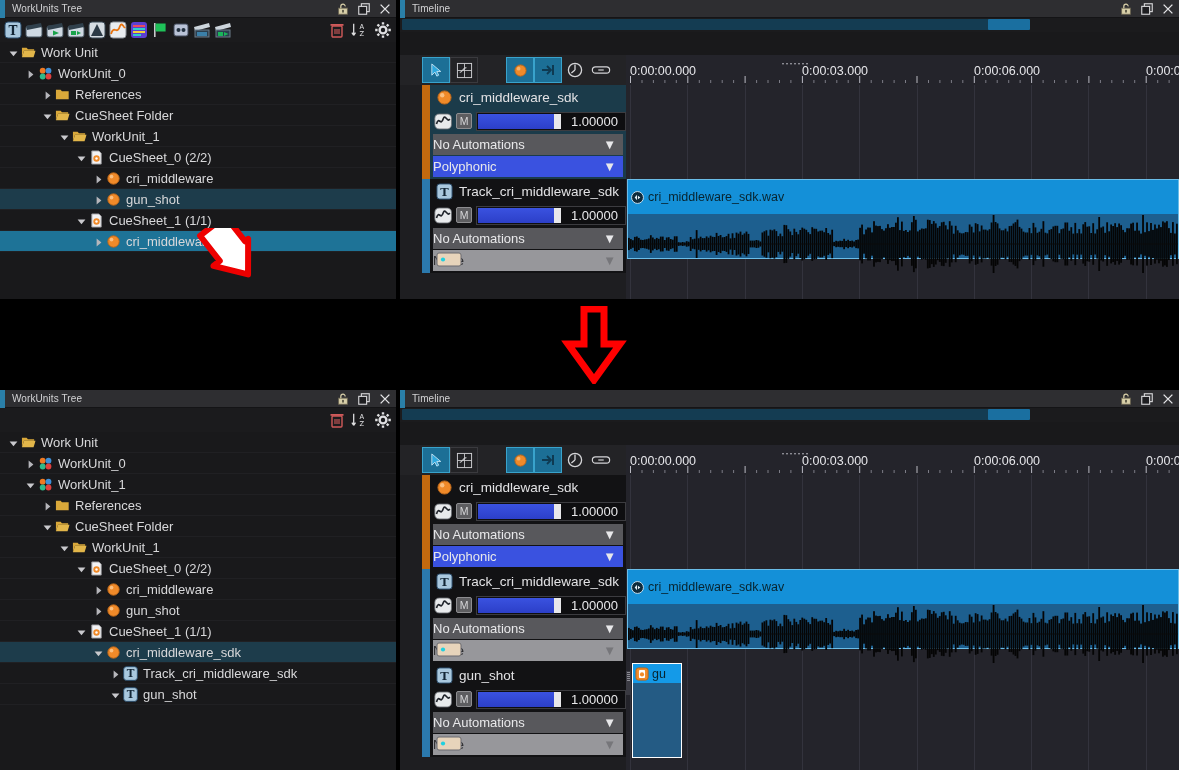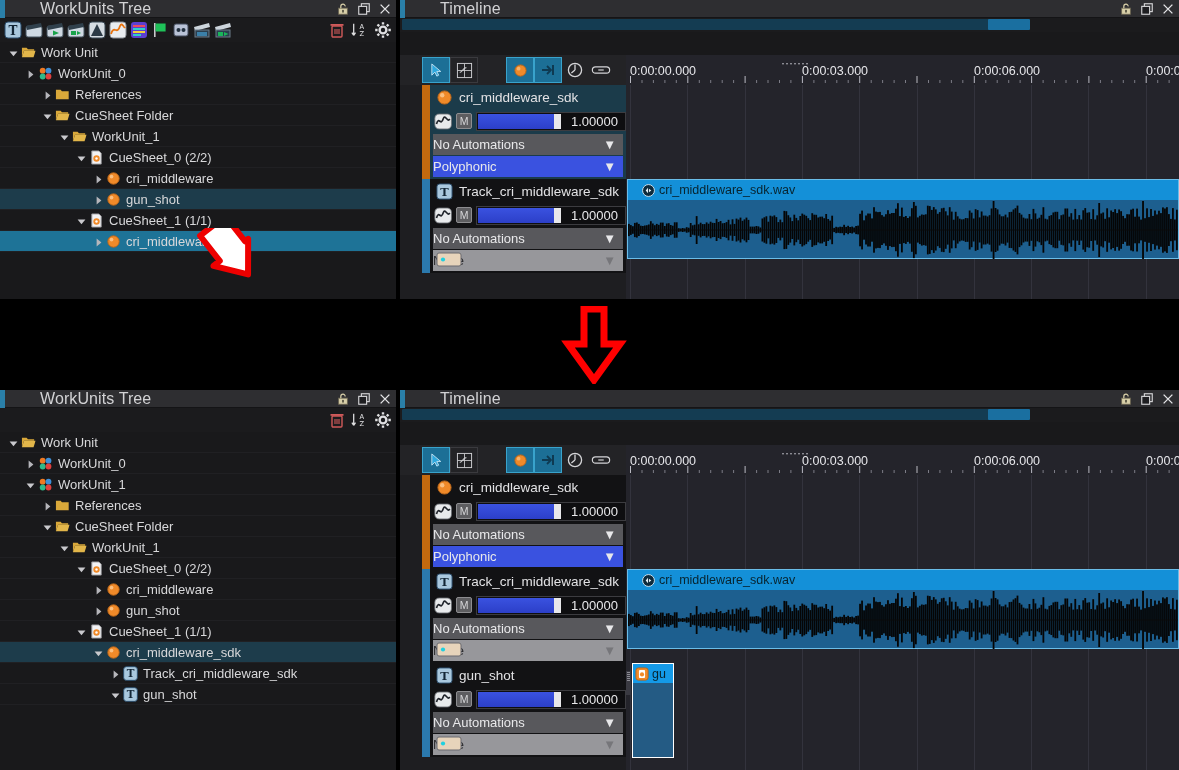--- a/index.html
+++ b/index.html
@@ -14,23 +14,22 @@
   
   .panel { position: absolute; background: #1e1e21; overflow: hidden; }
   .panel-titlebar {
     height: 18px; background: #2e2e31; display: flex; align-items: center;
     position: relative; border-bottom: 1px solid #141416;
   }
   .panel-titlebar .tabaccent {
     width: 5px; height: 18px; background: #2a7fa8; flex: 0 0 5px;
   }
   .panel-title {
-    color: #d2d2d4; font-size: 16px; padding-left: 7px; letter-spacing: .1px;
+    color: #d2d2d4; font-size: 10px; padding-left: 7px; letter-spacing: .1px;
     white-space: nowrap;
-    margin-left: 28px;
   }
   .titlebar-btns { position: absolute; right: 4px; top: 0; height: 18px;
     display: flex; align-items: center; gap: 7px; }
   .tb-ico { width: 14px; height: 14px; display: block; }
 
   
   .tree-toolbar {
     height: 24px; background: #1b1b1d; display: flex; align-items: center;
     padding: 0 4px; gap: 3px; position: relative;
   }
@@ -97,22 +96,22 @@
     display: flex; align-items: center; justify-content: flex-start;
     position: relative; color: #e8e8ea; font-size: 13px; }
   .combo.blue { background: #3a52e0; }
   .combo .caret { position: absolute; right: 7px; }
   .combo .leftchip { position: absolute; left: 3px; top: 2px; width: 26px; height: 15px; }
 
   
   .clips { position: absolute; background: #24242b; overflow: hidden; }
   .gridline { position: absolute; top: 0; bottom: 0; width: 1px; background: #33333d; }
   .wavclip { position: absolute; background: #1d5f8f; border: 1px solid #6bbde8; }
-  .wavclip .cliphdr { height: 20px; background: #1490d8; display: flex;
-    align-items: center; padding-left: 14px; }
+  .wavclip .cliphdr { height: 34px; background: #1490d8; display: flex;
+    align-items: center; padding-left: 3px; }
   .wavclip .clipname { color: #08242f; font-size: 12.5px; margin-left: 4px; white-space: nowrap; }
   .cue-clip { position: absolute; background: #245b84; border: 1px solid #ffffff; }
   .cue-clip .cliphdr { height: 19px; background: #149ae8; display: flex;
     align-items: center; padding-left: 2px; }
   .cue-clip .clipname { color: #08242f; font-size: 12.5px; margin-left: 3px; }
   .clip-handle { position: absolute; width: 5px; background: #3a3a42; }
   .clip-handle i { display: block; width: 3px; height: 1px; background: #8b8b93; margin: 1px 1px; }
 
   .arrow-svg { position: absolute; pointer-events: none; }
   .divider-black { position: absolute; background: #000; }
@@ -1585,21 +1584,21 @@
             <rect x="0" y="29.5" width="552" height="1" fill="#0a0a0a"></rect>
           </svg>
       </div>
       <div class="clip-handle" style="left:0px;top:196px;height:24px;">
         <i></i>
           <i></i>
           <i></i>
           <i></i>
           <i></i>
       </div>
-      <div class="cue-clip" style="left:6px;top:188px;width:42px;height:95px;">
+      <div class="cue-clip" style="left:6px;top:188px;width:50px;height:95px;">
         <div class="cliphdr">
           <svg width="14" height="14" viewBox="0 0 16 16">
             <rect x="1" y="1" width="14" height="14" rx="3" fill="#f08a29" stroke="#b5641a"></rect>
             <rect x="4.5" y="3.5" width="7" height="9" rx="1" fill="#fff"></rect>
             <circle cx="8" cy="8.5" r="2.4" fill="#f08a29"></circle>
           </svg>
           <span class="clipname">gu</span>
         </div>
       </div>
     </div>

